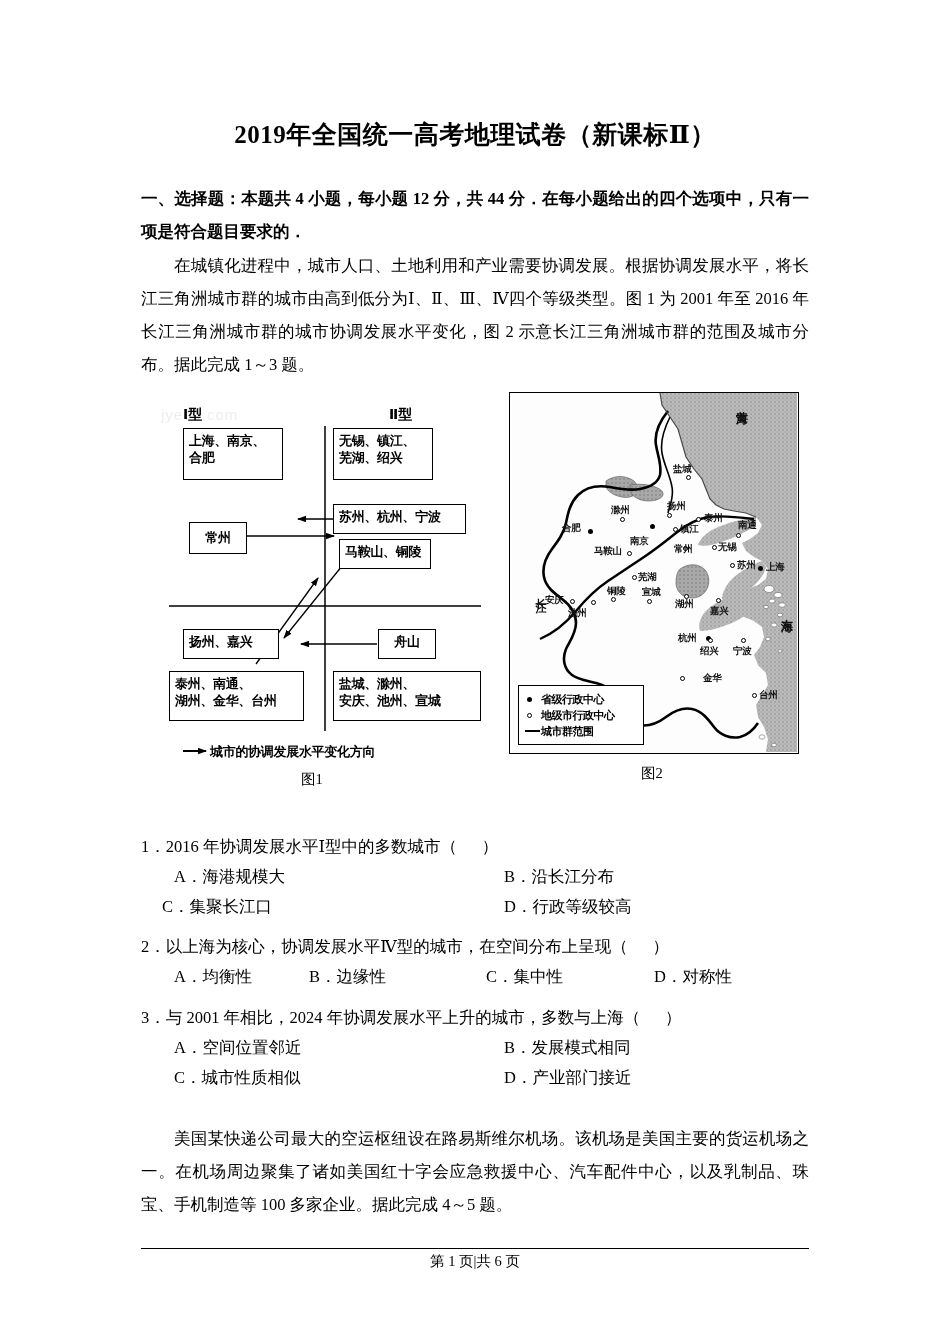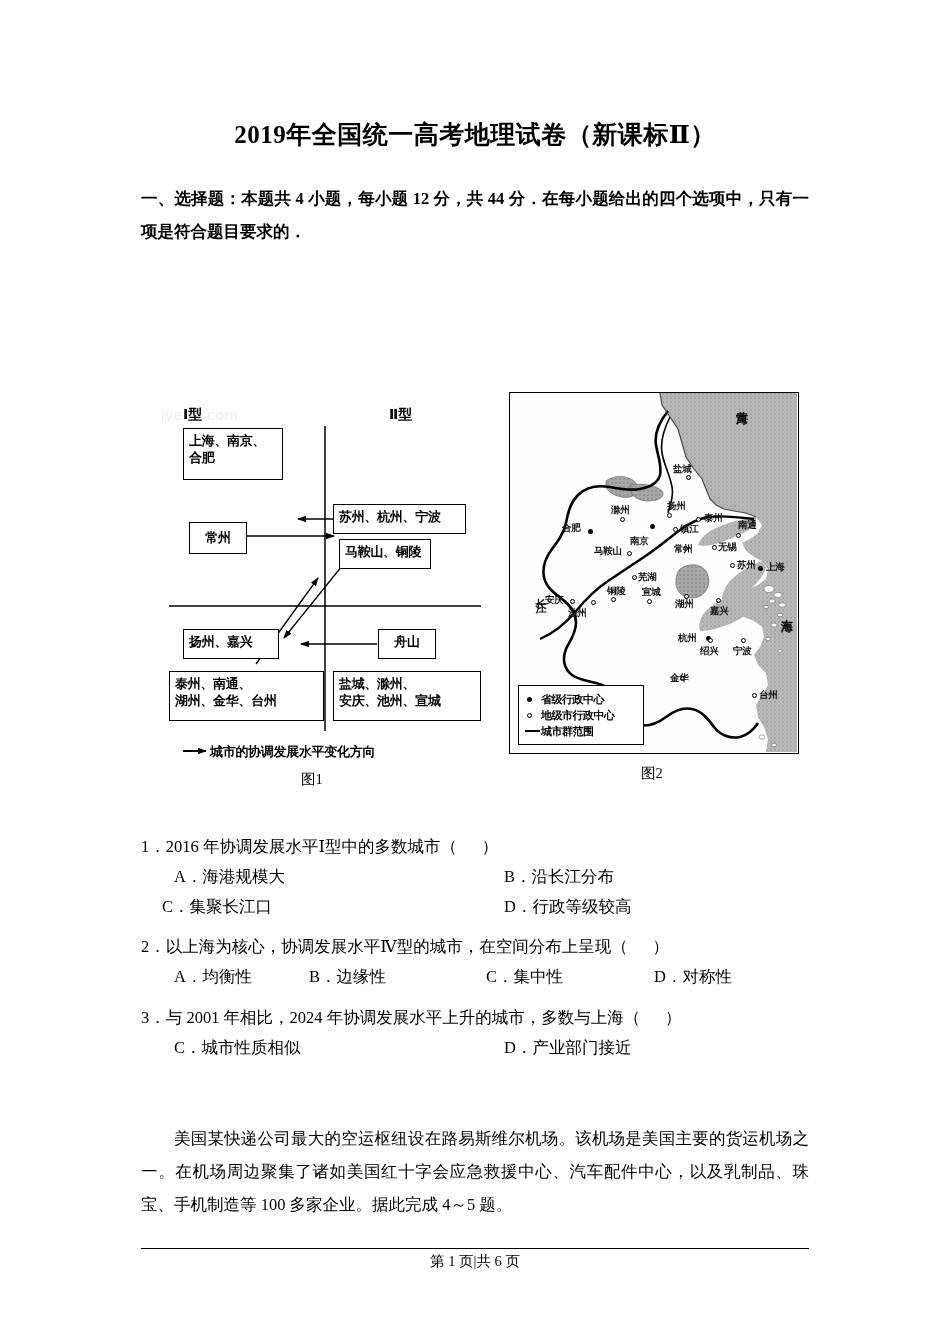--- a/index.html
+++ b/index.html
@@ -167,20 +167,21 @@
 </style>
 </head>
 <body>
 
 <div class="page">
 
   <div class="doc-title">2019年全国统一高考地理试卷（新课标Ⅱ）</div>
 
   <div class="section-head">一、选择题：本题共 4 小题，每小题 12 分，共 44 分．在每小题给出的四个选项中，只有一项是符合题目要求的．</div>
 
+  <div class="para intro1">在城镇化进程中，城市人口、土地利用和产业需要协调发展。根据协调发展水平，将长江三角洲城市群的城市由高到低分为Ⅰ、Ⅱ、Ⅲ、Ⅳ四个等级类型。图 1 为 2001 年至 2016 年长江三角洲城市群的城市协调发展水平变化，图 2 示意长江三角洲城市群的范围及城市分布。据此完成 1～3 题。</div>
 
   <div class="figs">
 
     <div class="fig1">
 
       <svg width="330" height="368" viewBox="0 0 330 368">
 
         <line x1="164" y1="20" x2="164" y2="325" stroke="#000" stroke-width="1.5"></line>
 
         <line x1="8" y1="200" x2="164" y2="200" stroke="#000" stroke-width="1.5"></line>
@@ -209,32 +210,34 @@
       <div class="watermark">jyeoo.com</div>
 
       <div class="dlabel" style="left:22px; top:0px;">Ⅰ型</div>
       <div class="dlabel" style="left:228px; top:0px;">Ⅱ型</div>
       <div class="dlabel" style="left:24px; top:300px;">Ⅲ型</div>
       <div class="dlabel" style="left:228px; top:300px;">Ⅳ型</div>
 
       <div class="dbox" style="left:22px; top:22px; width:100px; height:52px;">上海、南京、
 合肥</div>
 
+      <div class="dbox" style="left:172px; top:22px; width:100px; height:52px;">无锡、镇江、
+芜湖、绍兴</div>
 
       <div class="dbox" style="left:172px; top:98px; width:133px; height:30px;">苏州、杭州、宁波</div>
 
       <div class="dbox" style="left:28px; top:116px; width:58px; height:32px; text-align:center; padding-top:6px;">常州</div>
 
       <div class="dbox" style="left:178px; top:133px; width:92px; height:30px;">马鞍山、铜陵</div>
 
       <div class="dbox" style="left:22px; top:223px; width:96px; height:30px;">扬州、嘉兴</div>
 
       <div class="dbox" style="left:217px; top:223px; width:58px; height:30px; text-align:center;">舟山</div>
 
-      <div class="dbox" style="left:8px; top:265px; width:155px; height:50px;">泰州、南通、
+      <div class="dbox" style="left:8px; top:265px; width:135px; height:50px;">泰州、南通、
 湖州、金华、台州</div>
 
       <div class="dbox" style="left:172px; top:265px; width:148px; height:50px;">盐城、滁州、
 安庆、池州、宣城</div>
 
       <div class="dlegend" style="left:49px; top:337px;">城市的协调发展水平变化方向</div>
 
       <div class="fig-caption" style="left:140px; top:364px;">图1</div>
     </div>
 
@@ -386,21 +389,21 @@
       <div class="dot-city" style="left:81px; top:207px;"></div>
       <div class="mlabel" style="left:58px; top:214px;">池州</div>
 
       <div class="dot-city" style="left:198px; top:245px;"></div>
       <div class="mlabel" style="left:190px; top:252px;">绍兴</div>
 
       <div class="dot-city" style="left:231px; top:245px;"></div>
       <div class="mlabel" style="left:223px; top:252px;">宁波</div>
 
       <div class="dot-city" style="left:170px; top:283px;"></div>
-      <div class="mlabel" style="left:160px; top:279px;">金华</div>
+      <div class="mlabel" style="left:193px; top:279px;">金华</div>
 
       <div class="dot-city" style="left:242px; top:300px;"></div>
       <div class="mlabel" style="left:249px; top:296px;">台州</div>
 
       <div class="map-legend">
         <div class="leg-row">
           <span class="leg-sym">
               <span class="s-prov"></span>
             </span>
           <span>省级行政中心</span>
@@ -441,20 +444,24 @@
       <div class="q-opt" style="left:33px;"><span>A．</span><span>均衡性</span></div>
       <div class="q-opt" style="left:168px;"><span>B．</span><span>边缘性</span></div>
       <div class="q-opt" style="left:345px;"><span>C．</span><span>集中性</span></div>
       <div class="q-opt" style="left:513px;"><span>D．</span><span>对称性</span></div>
     </div>
   </div>
 
   <div class="q-block" style="top:1003px;">
     <div class="q-stem"><span>3．</span><span>与 2001 年相比，2024 年协调发展水平上升的城市，多数与上海（      ）</span></div>
     <div class="q-opts">
+      <div class="q-opt" style="left:33px;"><span>A．</span><span>空间位置邻近</span></div>
+      <div class="q-opt" style="left:363px;"><span>B．</span><span>发展模式相同</span></div>
+    </div>
+    <div class="q-opts">
       <div class="q-opt" style="left:33px;"><span>C．</span><span>城市性质相似</span></div>
       <div class="q-opt" style="left:363px;"><span>D．</span><span>产业部门接近</span></div>
     </div>
   </div>
 
   <div class="para intro2">美国某快递公司最大的空运枢纽设在路易斯维尔机场。该机场是美国主要的货运机场之一。在机场周边聚集了诸如美国红十字会应急救援中心、汽车配件中心，以及乳制品、珠宝、手机制造等 100 多家企业。据此完成 4～5 题。</div>
 
   <div class="footer-rule"></div>
   <div class="footer-text">第 1 页|共 6 页</div>
 

